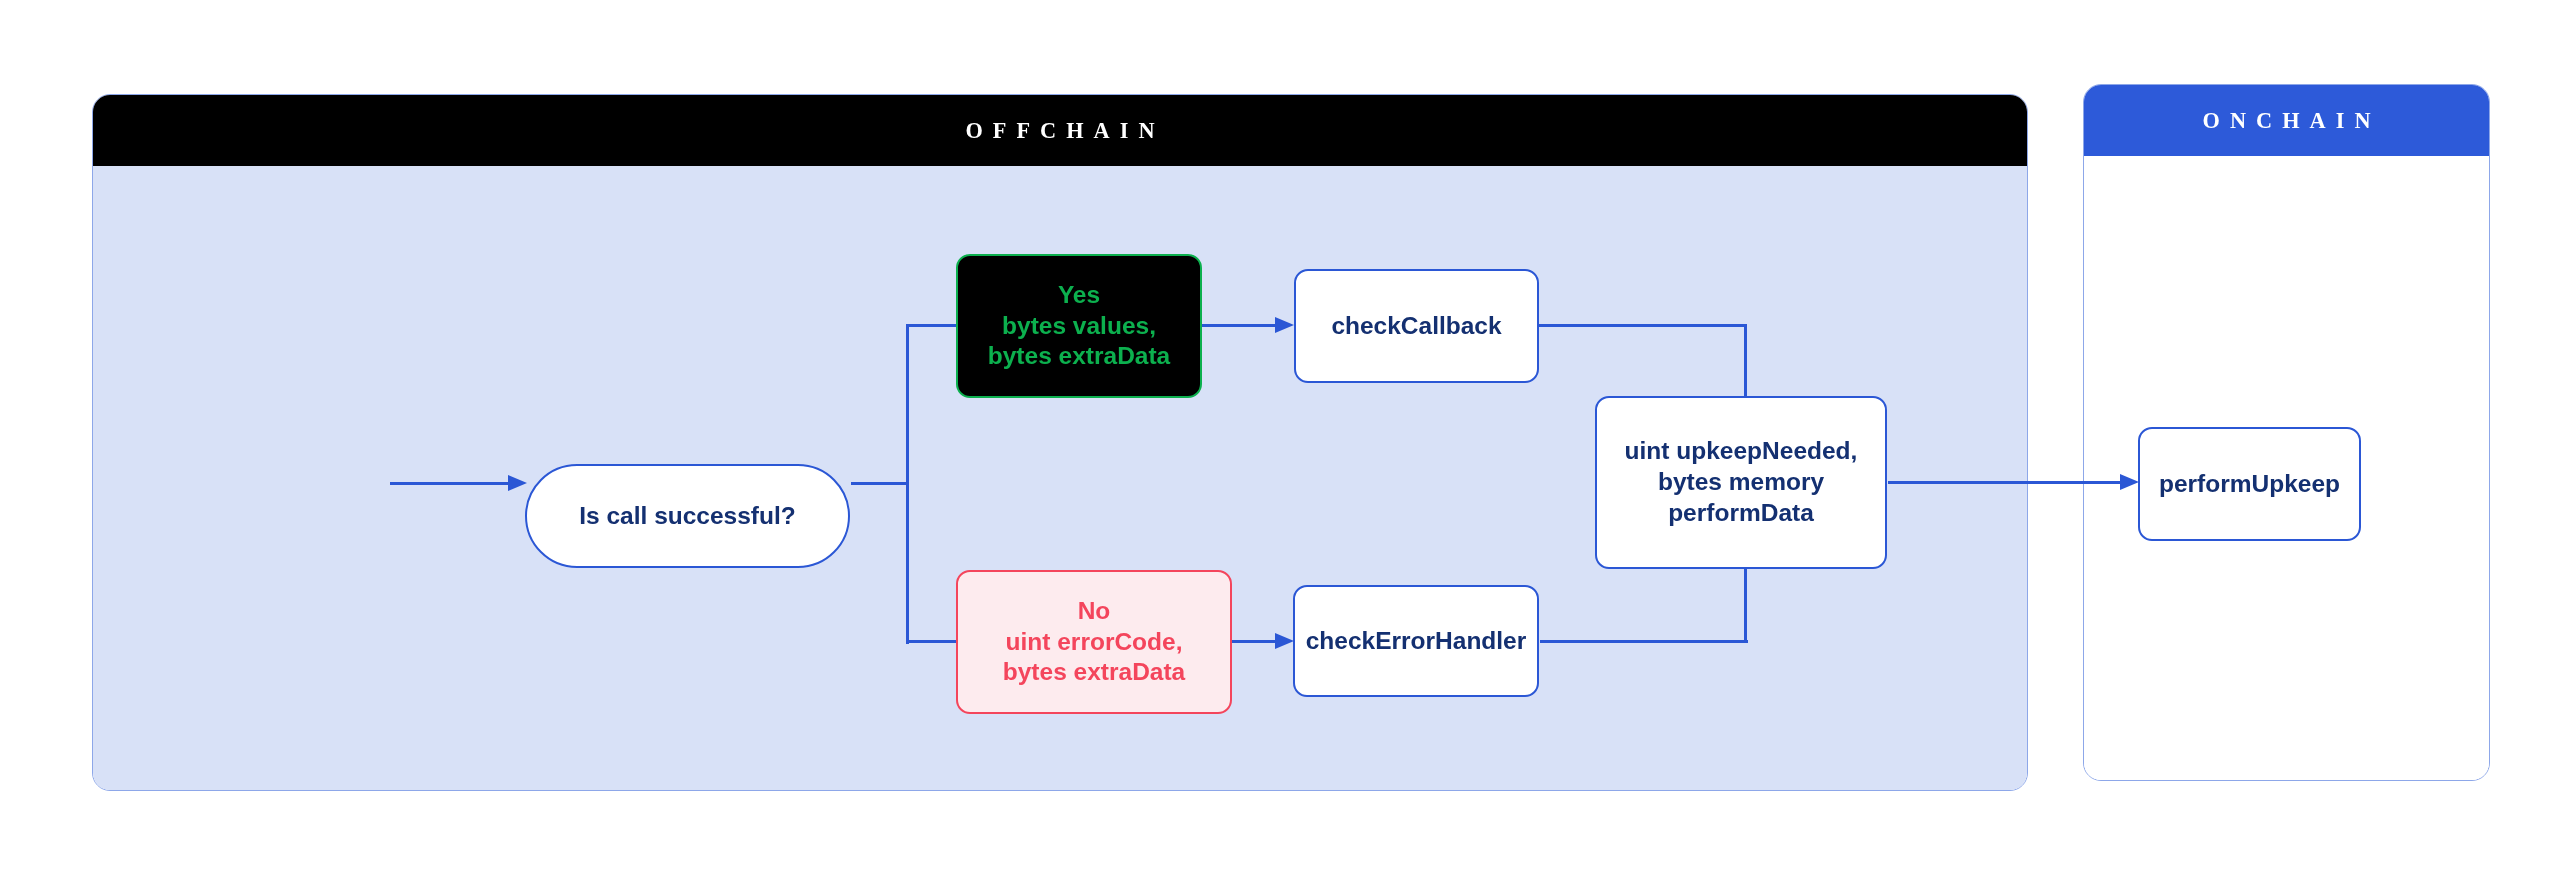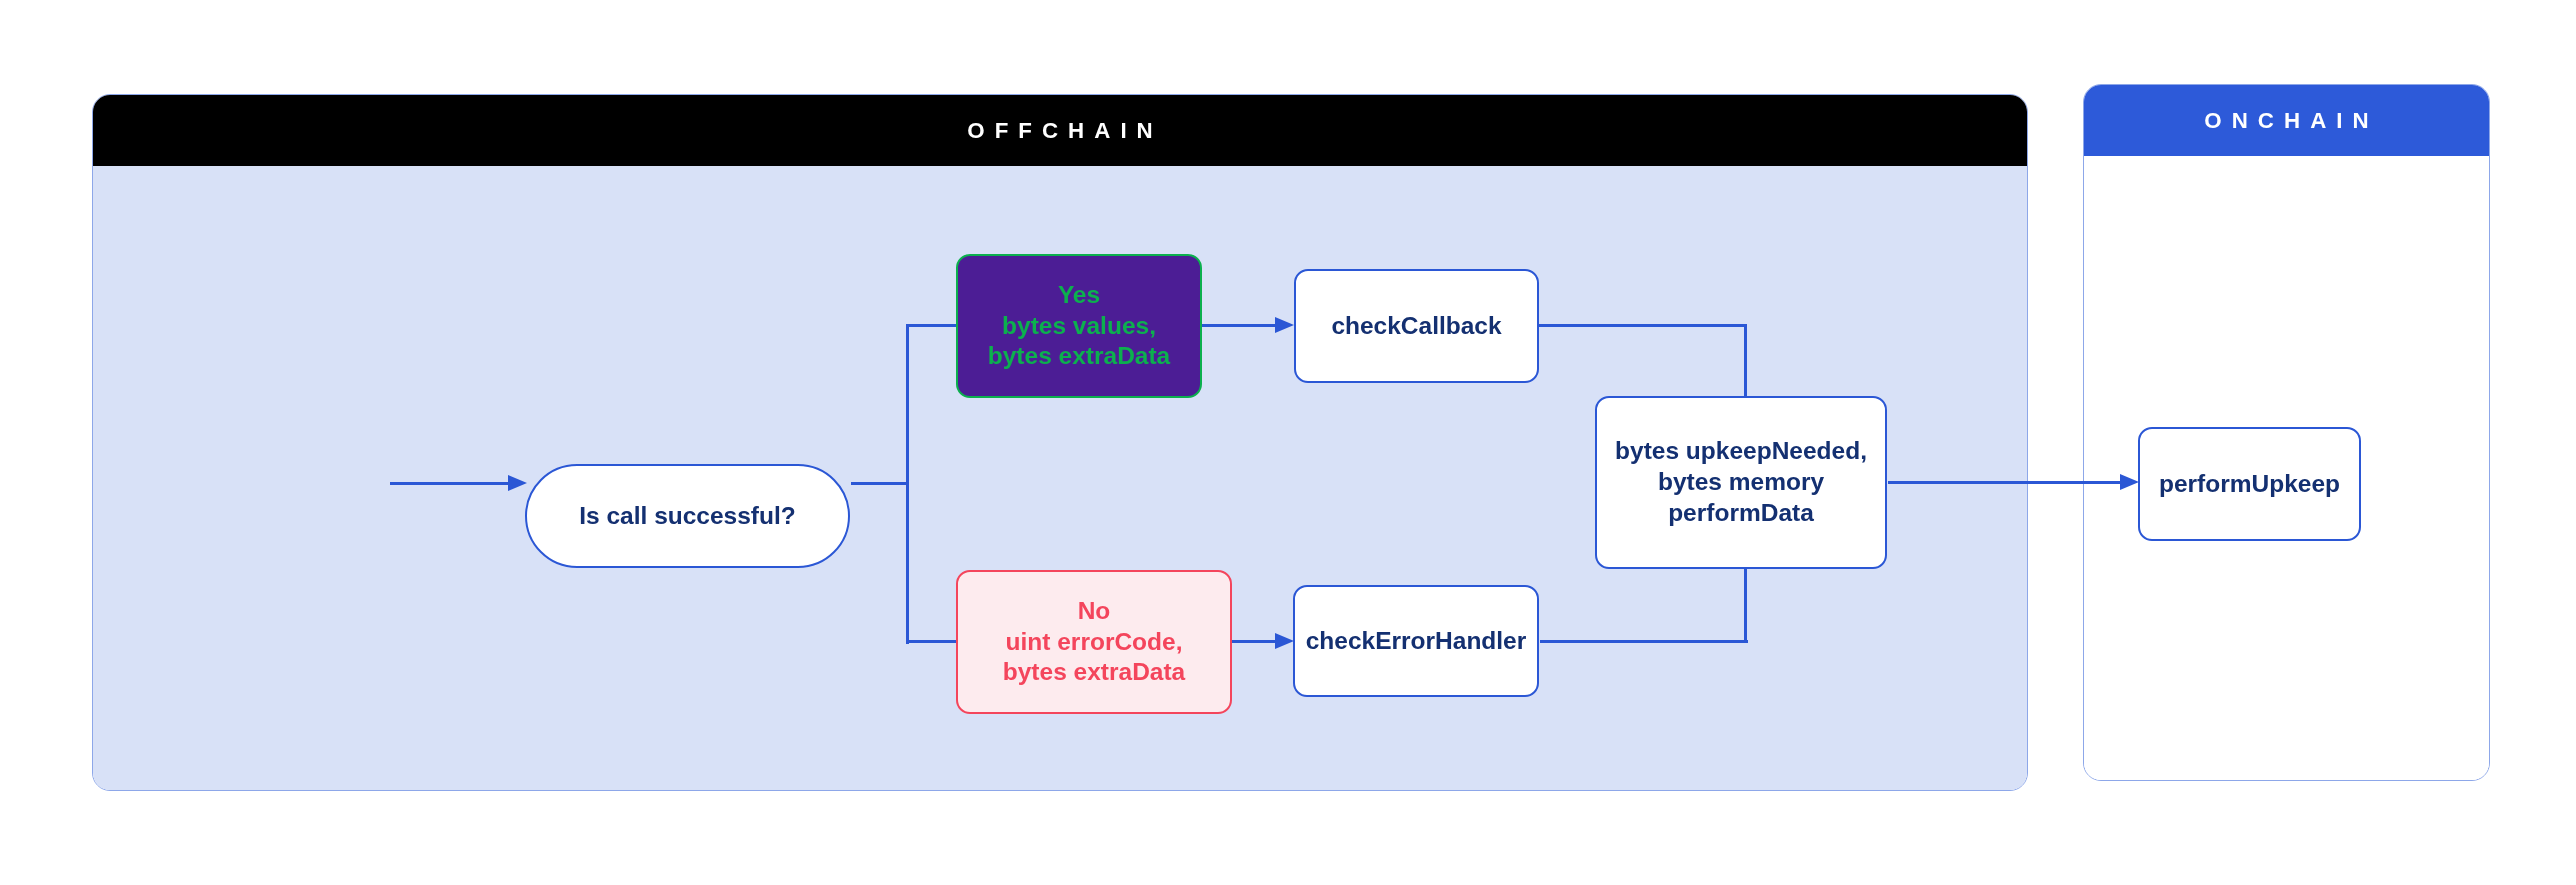--- a/index.html
+++ b/index.html
@@ -10,20 +10,21 @@
     font-family:"Liberation Sans", sans-serif;
     overflow:hidden;
   }
   
   .panel{
     position:absolute;
     border:1.6px solid #8DA7E9;
     border-radius:18px;
     overflow:hidden;
     box-sizing:border-box;
+    font-family:Liberation Serif, serif;
   }
   .panel-header{
     width:100%;height:71px;
     display:flex;align-items:center;justify-content:center;
     color:#ffffff;
     font-size:22.3px;font-weight:700;
     letter-spacing:0.45em;text-indent:0.45em;
   }
   .panel-body{position:absolute;left:0;top:71px;right:0;bottom:0;}
   #offchain{left:92px;top:94px;width:1936px;height:697px;}
@@ -52,21 +53,21 @@
     border-radius:14px;
     box-sizing:border-box;
     display:flex;flex-direction:column;
     align-items:center;justify-content:center;
     color:#143071;
     font-size:24.5px;font-weight:700;line-height:1.26;
     text-align:center;
     z-index:10;
   }
   .node.pill{border-radius:58px;}
-  .node.green{background:#4c1d95;border-color:#0CB04E;color:#0CB04E;}
+  .node.green{background:#000000;border-color:#0CB04E;color:#0CB04E;}
   .node.red{background:#FDEBEE;border-color:#F4455C;color:#F4455C;}
 
   #node-revert{left:157px;top:427px;width:233px;height:114px;}
   #node-decision{left:525px;top:432px;width:325px;height:104px;margin-top:32px;}
   #node-yes{left:956px;top:254px;width:246px;height:144px;}
   #node-no{left:956px;top:570px;width:276px;height:144px;}
   #node-checkcallback{left:1294px;top:269px;width:245px;height:114px;}
   #node-checkerrorhandler{left:1293px;top:585px;width:246px;height:112px;}
   #node-result{left:1595px;top:396px;width:292px;height:173px;}
   #node-performupkeep{left:2138px;top:427px;width:223px;height:114px;border-radius:14px;}
@@ -132,21 +133,21 @@
 
   <div class="node" id="node-checkcallback">
     <div>checkCallback</div>
   </div>
 
   <div class="node" id="node-checkerrorhandler">
     <div>checkErrorHandler</div>
   </div>
 
   <div class="node" id="node-result">
-    <div>bytes upkeepNeeded,</div>
+    <div>uint upkeepNeeded,</div>
     <div>bytes memory</div>
     <div>performData</div>
   </div>
 
   <div class="node" id="node-performupkeep">
     <div>performUpkeep</div>
   </div>
 
 </div>
 

